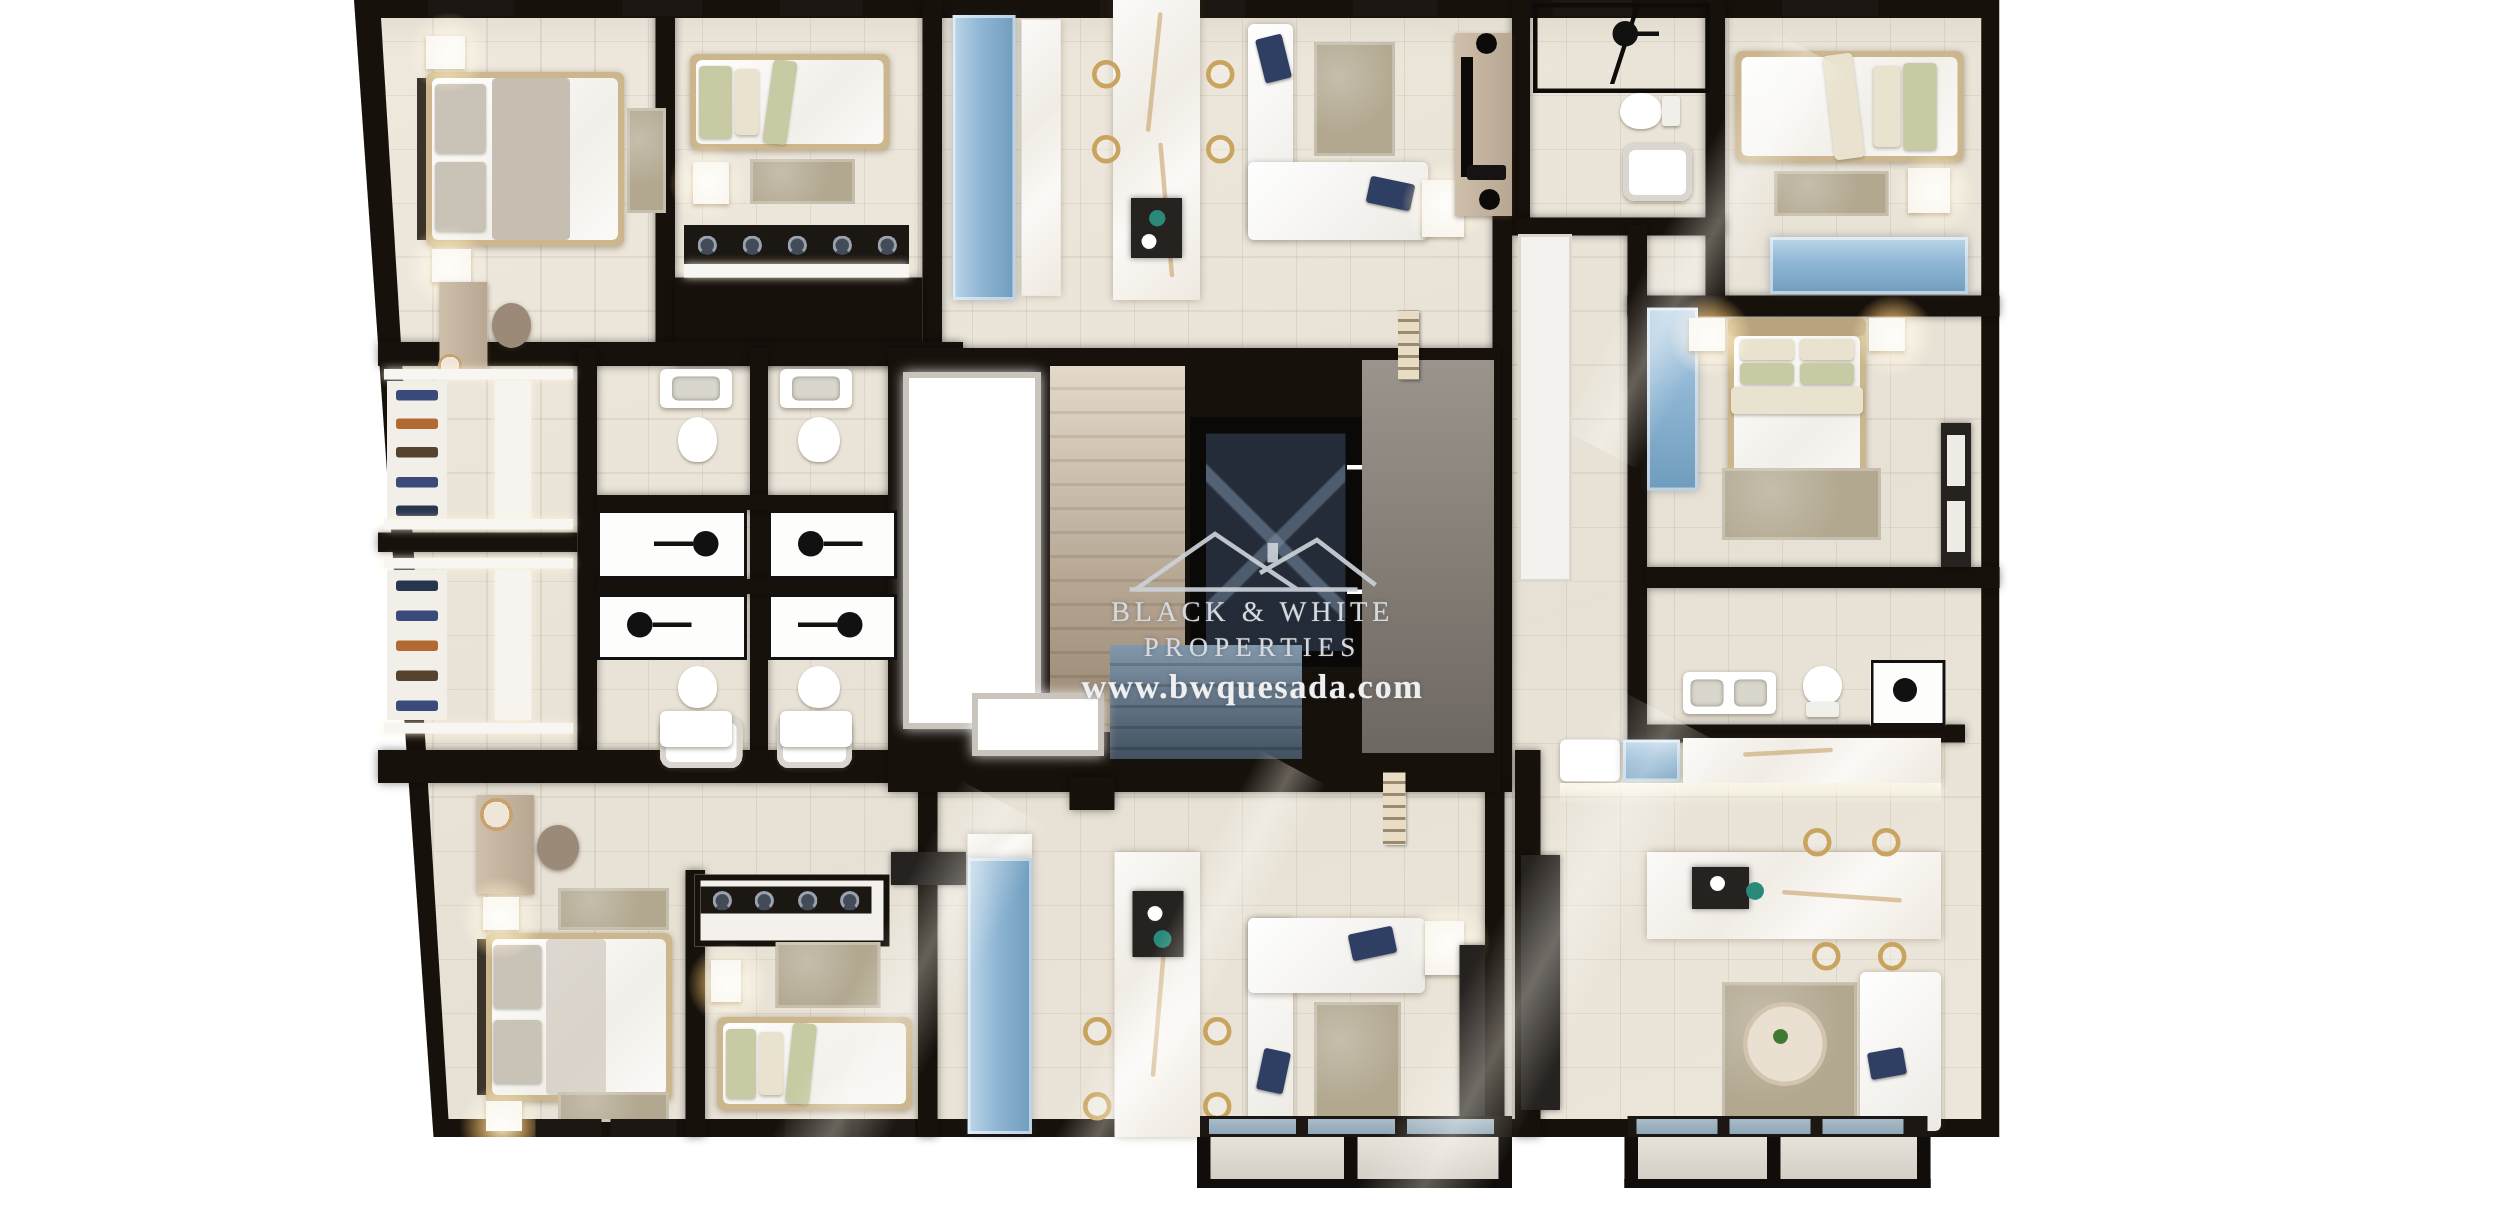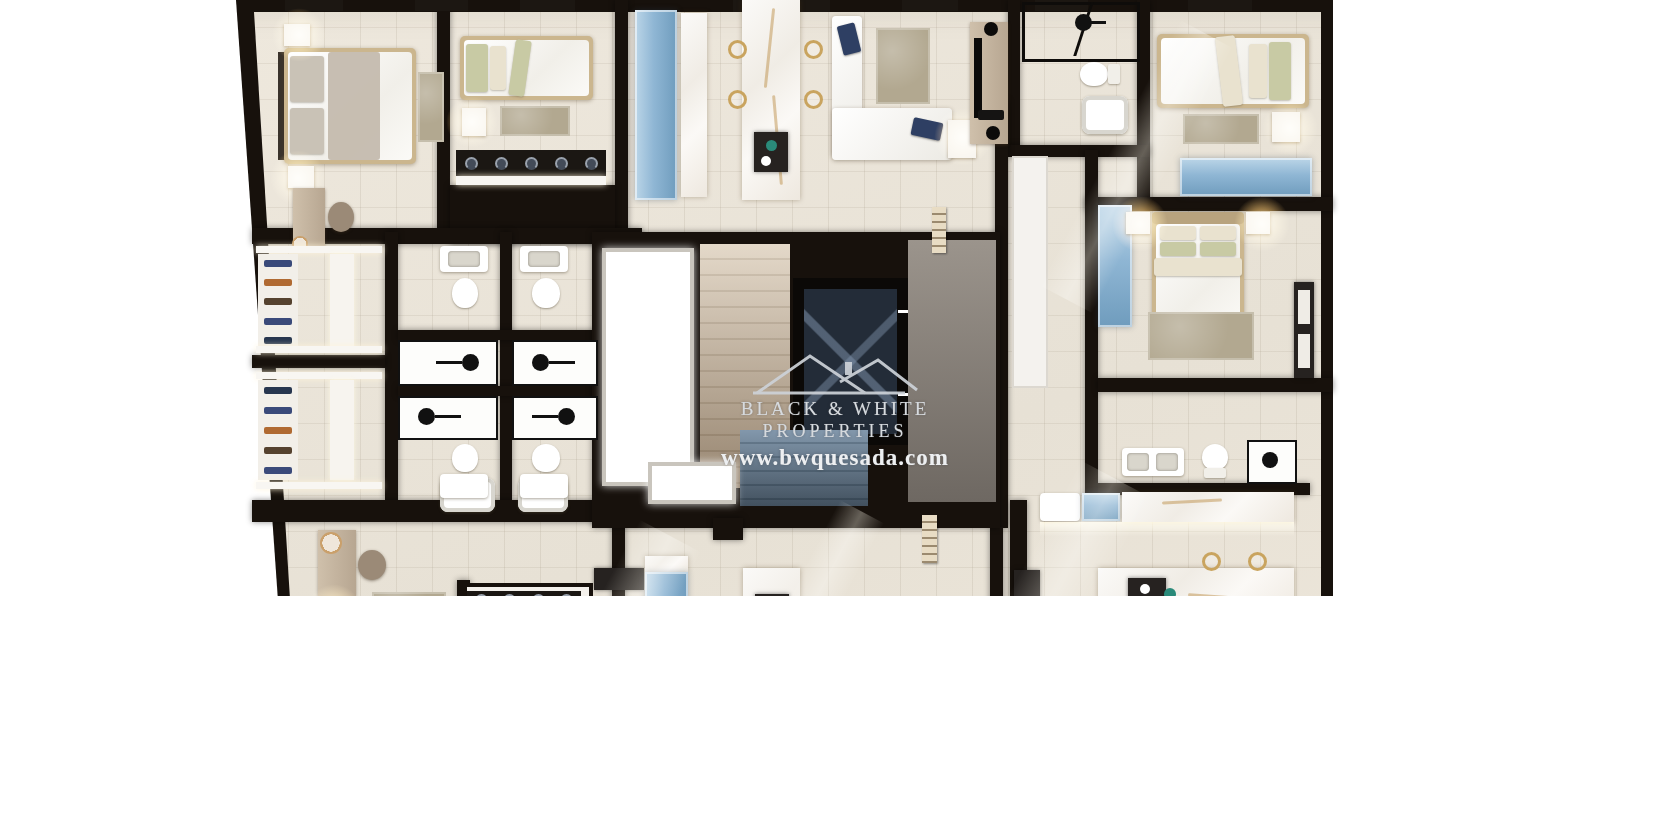--- a/index.html
+++ b/index.html
@@ -2,21 +2,21 @@
 <html style="--wall: #17110c; --floor: #e9e3d7; --tile: #d8d1c3; --marble: #f7f5f1; --vein: #c49a55; --glass: #8fb6d4; --navy: #2e3f63; --sage: #c8caa4; --cream: #e9e2cf; --tan: #cbb68e; --rug: #b2a890; --charcoal: #3e3b37; --slate: #61798e; --elevator: #232c38; --glow: #ffd793; --wood: #c5b49e; --dark: #141210; --white: #ffffff; --wm: #d6dade;"><head>
 <meta charset="utf-8">
 <style>
   :root{
     --wall:#17110c; --floor:#e9e3d7; --tile:#d8d1c3; --marble:#f7f5f1; --vein:#c49a55;
     --glass:#8fb6d4; --navy:#2e3f63; --sage:#c8caa4; --cream:#e9e2cf; --tan:#cbb68e;
     --rug:#b2a890; --charcoal:#3e3b37; --slate:#61798e; --elevator:#232c38;
     --glow:#ffd793; --wood:#c5b49e; --dark:#141210; --white:#ffffff; --wm:#d6dade;
   }
   html,body{margin:0;padding:0;background:#fff;}
-  .stage{position:relative;width:1668px;height:596px;background:var(--white);overflow:hidden;
+  .stage{position:relative;width:1668px;height:820px;background:var(--white);overflow:hidden;
          font-family:"Liberation Serif", serif;}
   .abs{position:absolute;}
   .shell{left:0;top:0;width:1668px;height:820px;background:var(--wall);
          clip-path:polygon(236px 0px,1333px 0px,1333px 758px,289px 758px);}
   .floor{background:
       repeating-linear-gradient(90deg, rgba(150,138,118,.16) 0 1px, transparent 1px 36px),
       repeating-linear-gradient(0deg, rgba(150,138,118,.14) 0 1px, transparent 1px 36px),
       linear-gradient(160deg,#efe9de 0%, #e7e1d5 55%, #efe8dc 100%);
       box-shadow:inset 0 0 40px rgba(70,50,30,.18);}
   .floor-main{left:0;top:0;width:1668px;height:820px;

